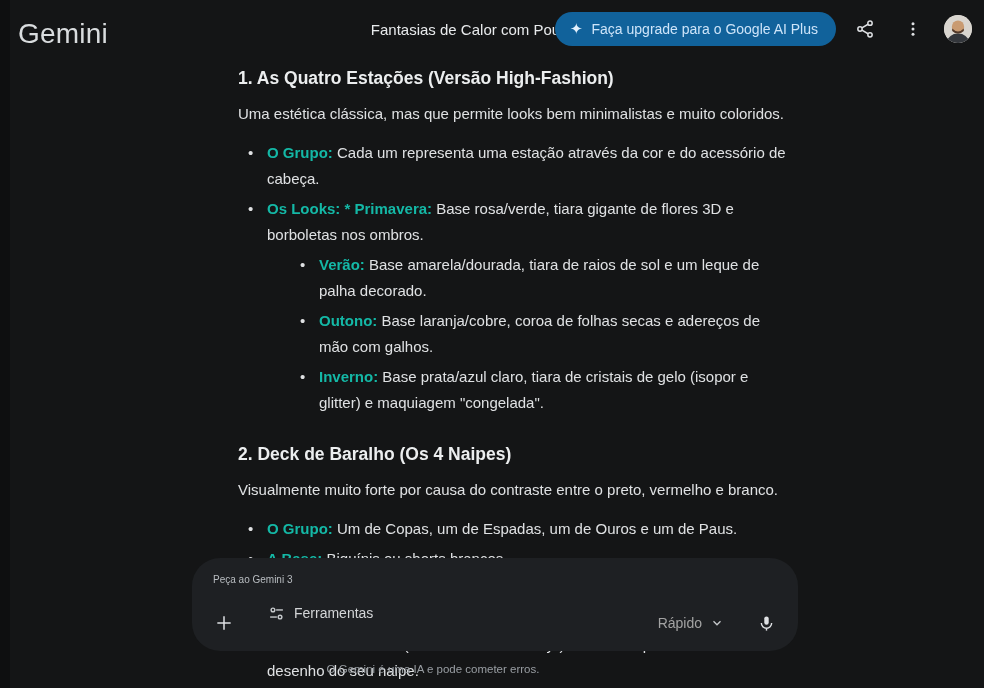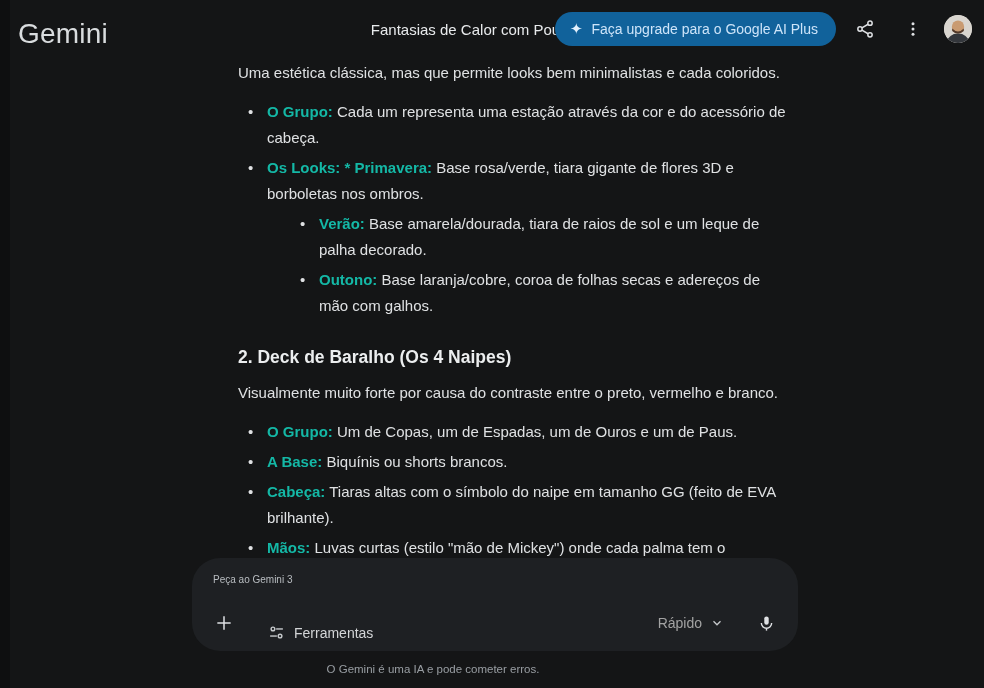--- a/index.html
+++ b/index.html
@@ -87,21 +87,21 @@
   .composer-row {
     position:absolute; left:14px; right:14px; bottom:10px; height:36px;
     display:flex; align-items:center;
   }
   .round-btn {
     width:36px; height:36px; border:none; background:transparent;
     display:flex; align-items:center; justify-content:center;
     cursor:pointer; color:#dfe1e4; border-radius:50%;
   }
   .tools-btn {
-    display:flex; align-items:flex-end; gap:9px; height:36px;
+    display:flex; align-items:flex-start; gap:9px; height:36px;
     border:none; background:transparent; cursor:pointer;
     color:#d3d5d7; font-size:14px; font-family:inherit;
     padding:0 10px; margin-left:16px; border-radius:18px;
   }
   .spacer { flex:1; }
   .model-btn {
     display:flex; align-items:center; gap:8px; height:36px;
     border:none; background:transparent; cursor:pointer;
     color:#a3a3a3; font-size:14px; font-family:inherit;
     padding:0 8px; border-radius:18px;
@@ -152,27 +152,29 @@
         <circle cx="14" cy="14" r="14" fill="#d9d5cf"></circle>
         <ellipse cx="14" cy="12" rx="6.2" ry="6.6" fill="#c99b72"></ellipse>
         <path d="M8.2 13.5 Q14 19.5 19.8 13.5 L19.8 16 Q14 21 8.2 16 Z" fill="#51392a"></path>
         <path d="M2 28 Q5 18.5 14 18.5 Q23 18.5 26 28 Z" fill="#34373c"></path>
       </svg>
     </button>
   </div>
 </header>
 
 <main class="content">
-  <p class="intro">Uma estética clássica, mas que permite looks bem minimalistas e cada coloridos.</p>
+  <h3>1. As Quatro Estações (Versão High-Fashion)</h3>
+  <p class="intro">Uma estética clássica, mas que permite looks bem minimalistas e muito coloridos.</p>
   <ul class="blist">
     <li><span class="lead">O Grupo:</span><span> Cada um representa uma estação através da cor e do acessório de cabeça.</span></li>
     <li><span class="lead">Os Looks: * Primavera:</span><span> Base rosa/verde, tiara gigante de flores 3D e borboletas nos ombros.</span>
       <ul class="sublist">
         <li><span class="lead">Verão:</span><span> Base amarela/dourada, tiara de raios de sol e um leque de palha decorado.</span></li>
         <li><span class="lead">Outono:</span><span> Base laranja/cobre, coroa de folhas secas e adereços de mão com galhos.</span></li>
+        <li><span class="lead">Inverno:</span><span> Base prata/azul claro, tiara de cristais de gelo (isopor e glitter) e maquiagem "congelada".</span></li>
       </ul>
     </li>
   </ul>
 
   <h3 class="section-2">2. Deck de Baralho (Os 4 Naipes)</h3>
   <p class="intro">Visualmente muito forte por causa do contraste entre o preto, vermelho e branco.</p>
   <ul class="blist">
     <li><span class="lead">O Grupo:</span><span> Um de Copas, um de Espadas, um de Ouros e um de Paus.</span></li>
     <li><span class="lead">A Base:</span><span> Biquínis ou shorts brancos.</span></li>
     <li><span class="lead">Cabeça:</span><span> Tiaras altas com o símbolo do naipe em tamanho GG (feito de EVA brilhante).</span></li>

